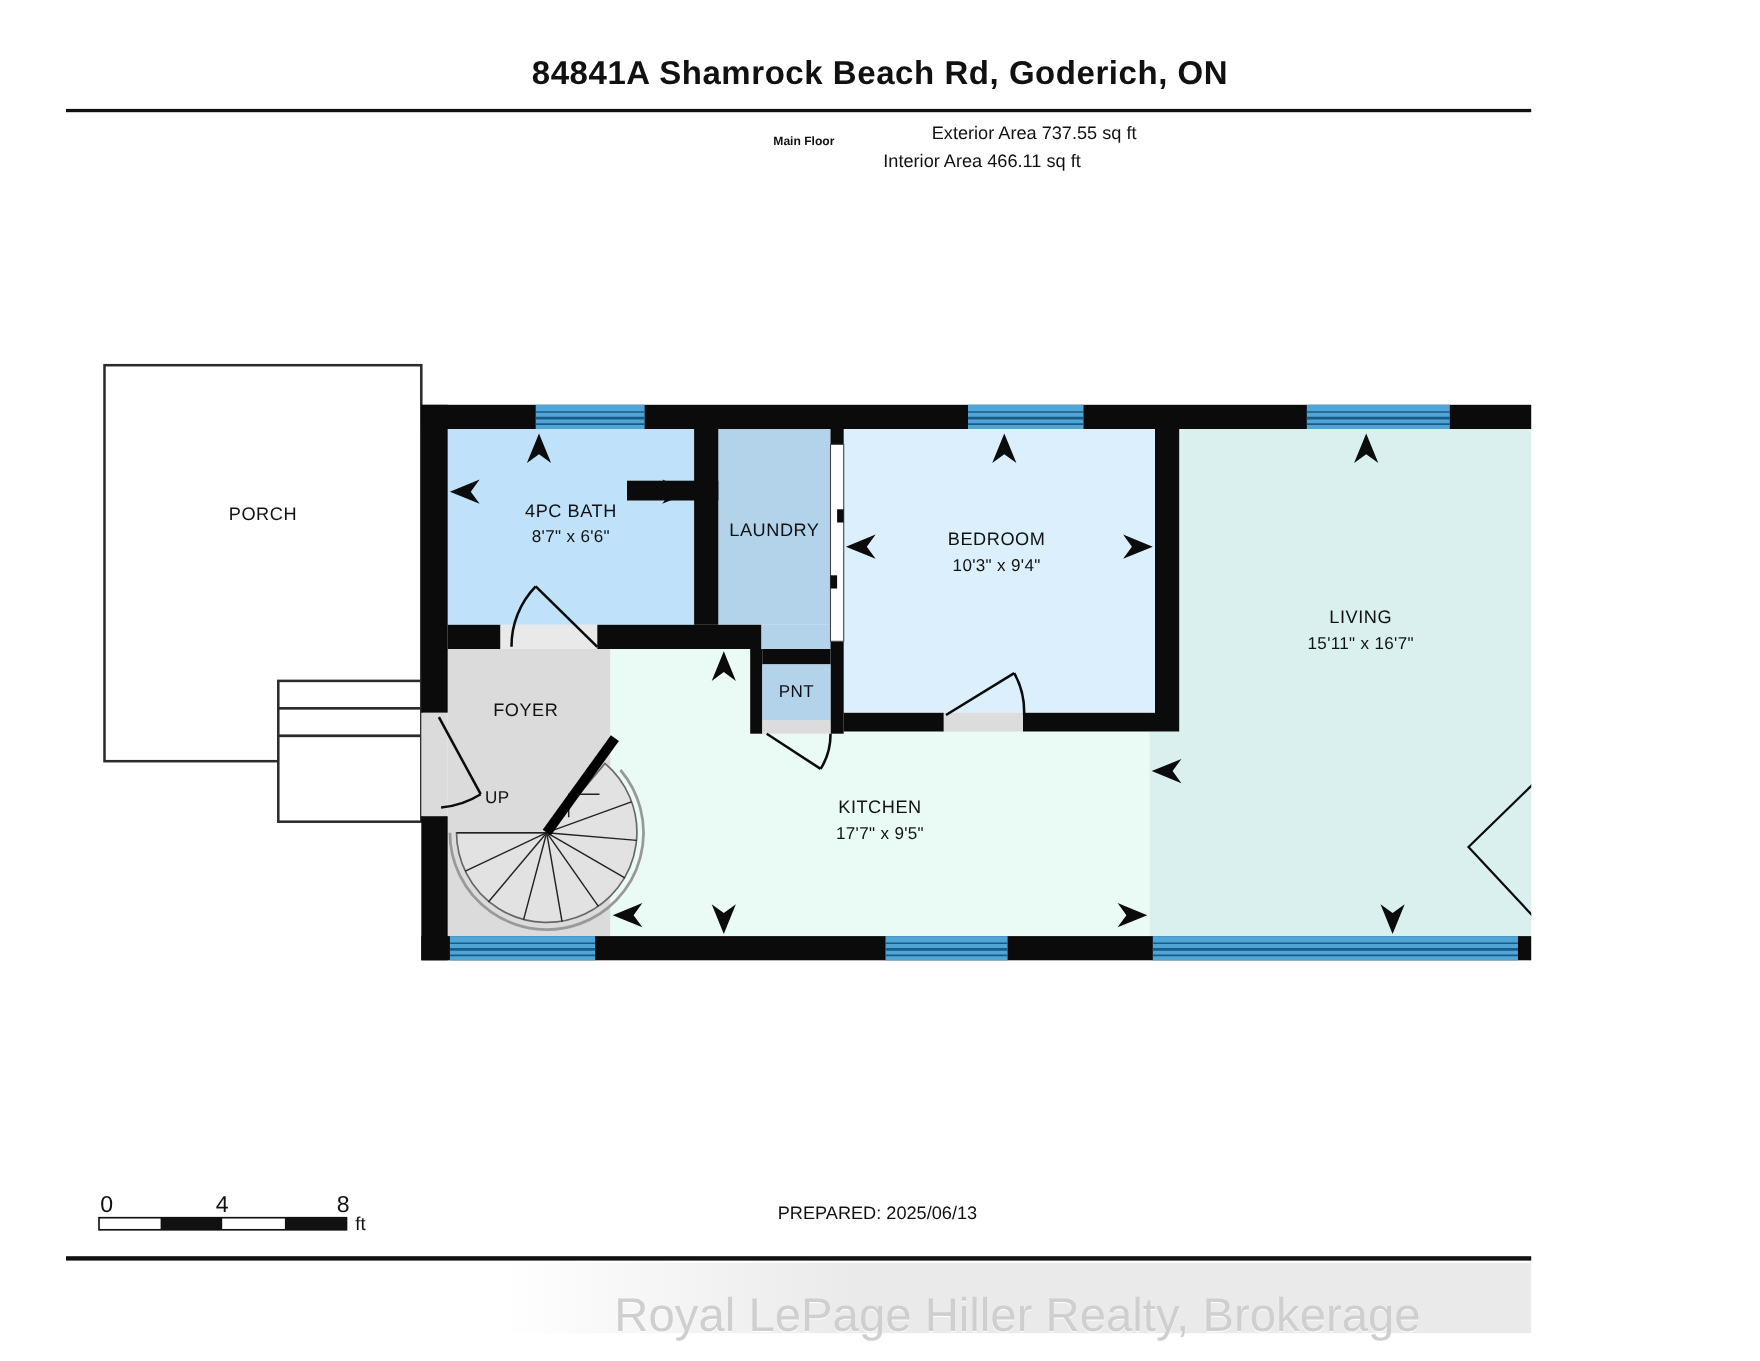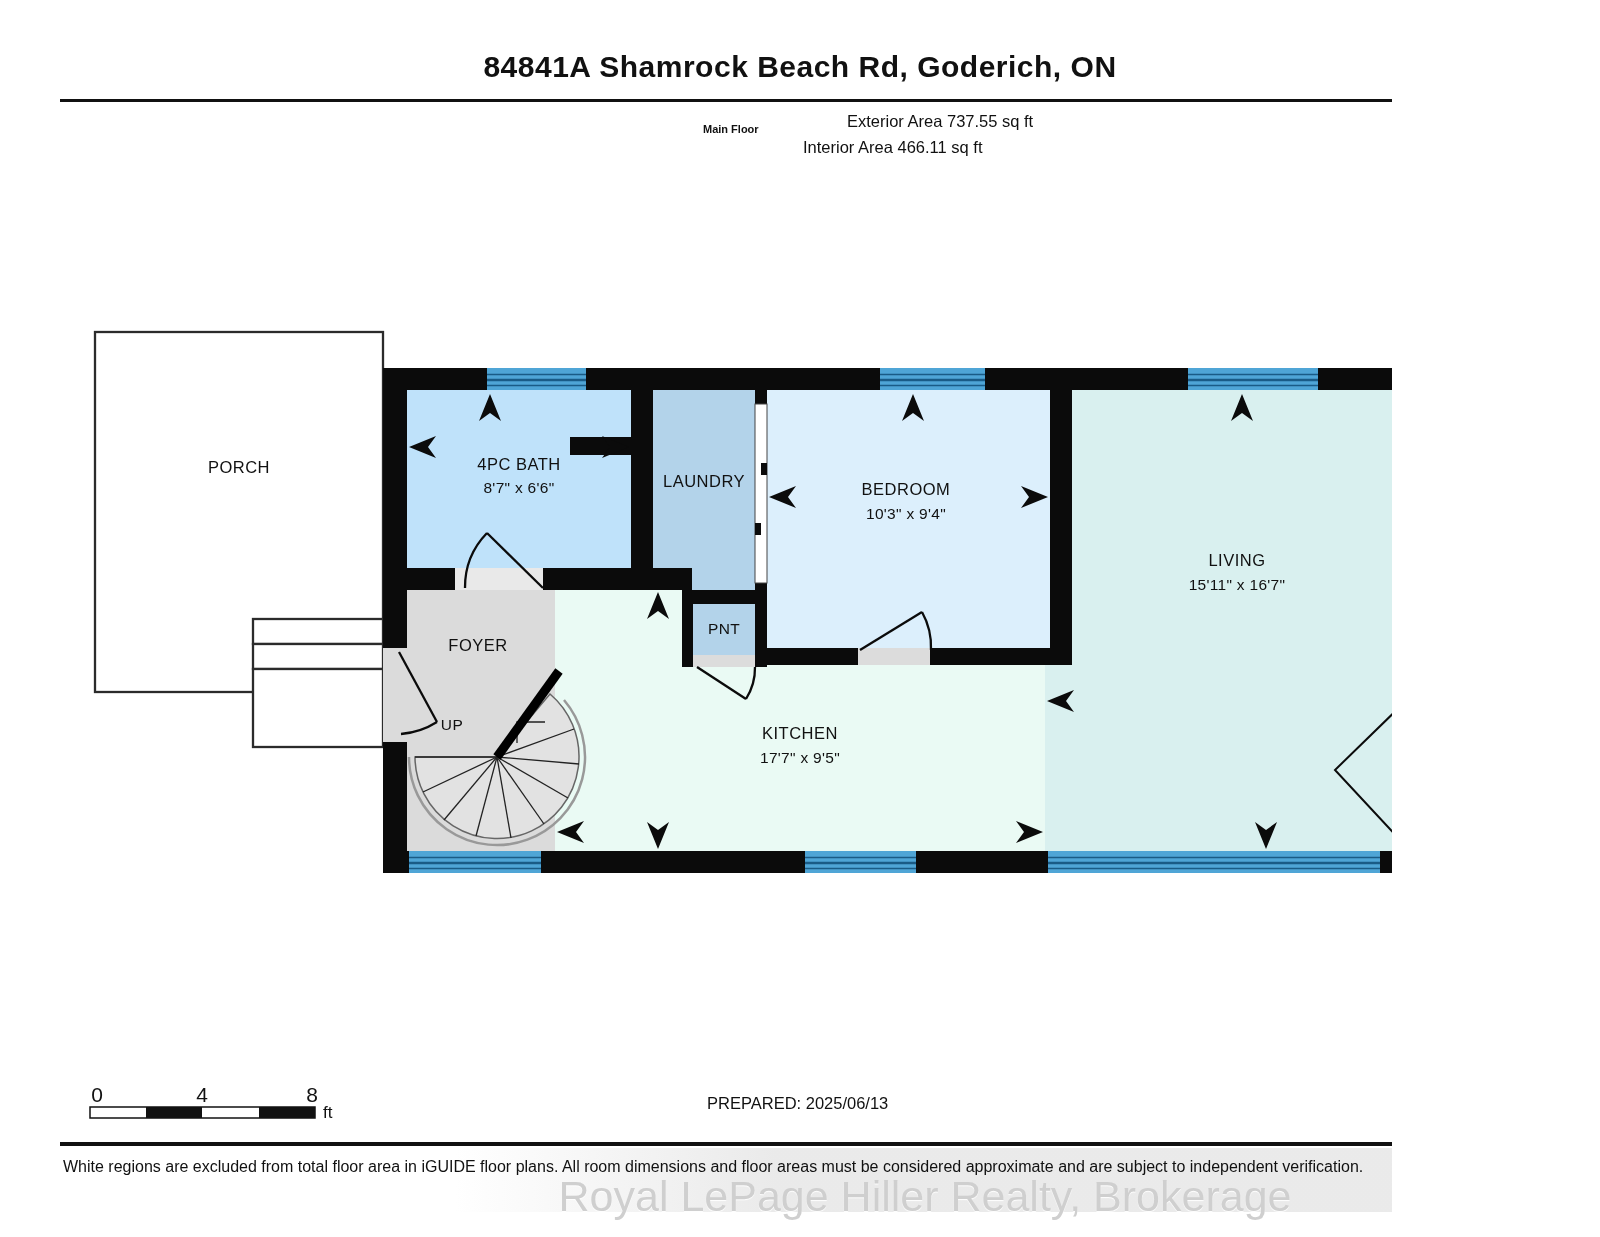--- a/index.html
+++ b/index.html
@@ -212,16 +212,15 @@
       <circle cx="1474" cy="1091" r="24" fill="#A9D3EF"></circle>
       <polygon points="1502,1083 1452,1080 1479,1093" fill="#ffffff" stroke="#cccccc" stroke-width="0.5"></polygon>
       <polygon points="1446,1094 1491,1080 1486,1103" fill="#D6191C"></polygon>
       <text x="1437" y="1099" font-size="19" font-weight="600" fill="#111" text-anchor="middle" transform="rotate(-90 1437 1099)">N</text>
     </g>
   </svg>
 
   <div class="abs prepared">PREPARED: 2025/06/13</div>
   <div class="abs divider"></div>
   <div class="abs wm-band"></div>
-  <div class="abs disclaimer">White regions are excluded from total floor area in iGUIDE floor plans. All room dimensions and floor areas must be considered approximate and are subject to independent verification.</div>
   <div class="abs watermark">Royal LePage Hiller Realty, Brokerage</div>
 
 </div>
 
 </body></html>

